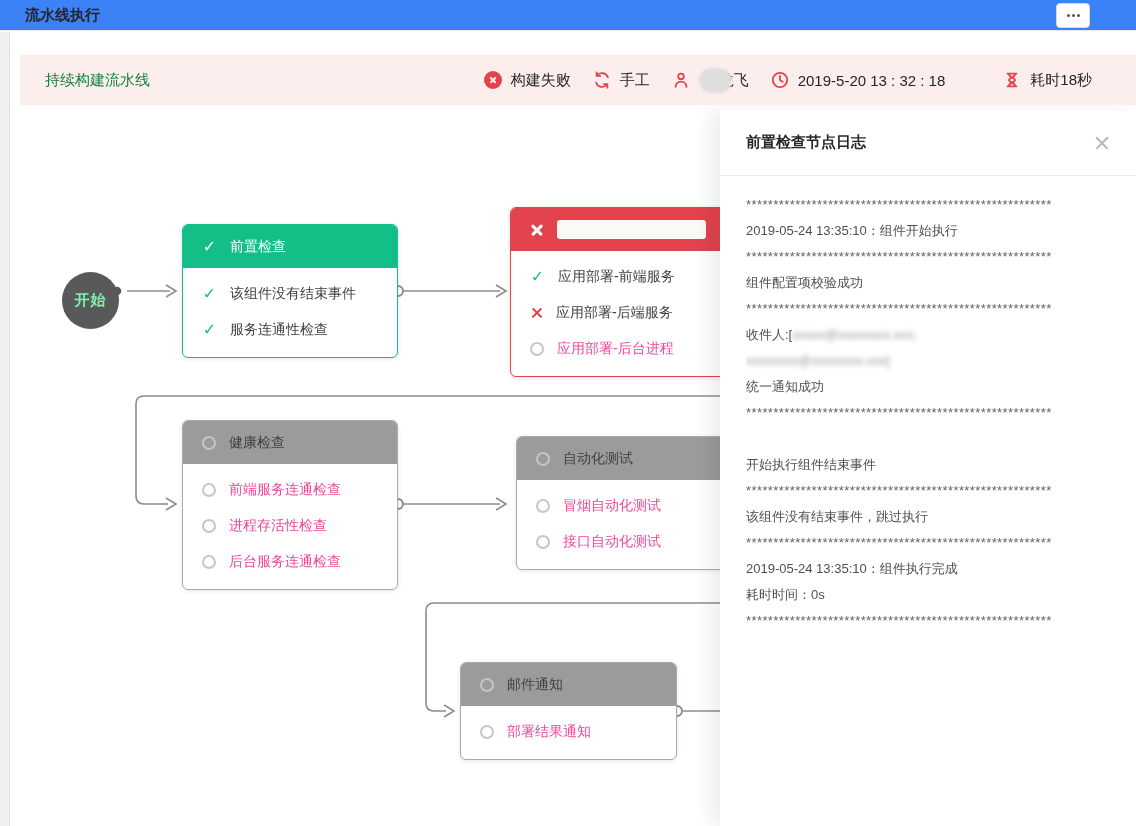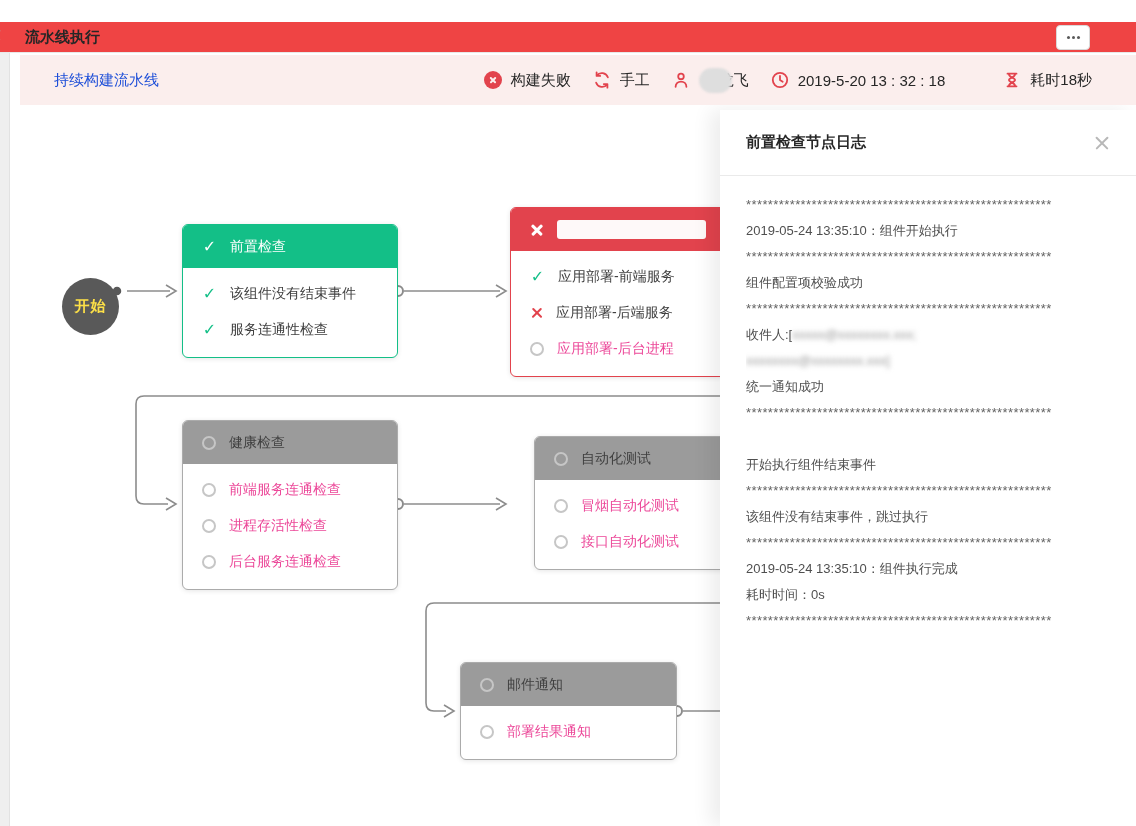--- a/index.html
+++ b/index.html
@@ -1,21 +1,21 @@
 <!DOCTYPE html>
 <html><head>
 <meta charset="utf-8">
 <style>
   * { margin:0; padding:0; box-sizing:border-box; }
   html,body { width:1136px; height:826px; overflow:hidden; background:#fff;
     font-family:"Liberation Sans","DejaVu Sans",sans-serif; position:relative; }
 
   
   .win-header { position:absolute; left:0; top:0; width:1136px; height:31px;
-    background:#ef4444; border-bottom:1px solid #e8e8e8; z-index:20;margin-top:22px; }
+    background:#3b82f6; border-bottom:1px solid #e8e8e8; z-index:20; }
   .win-title { position:absolute; left:25px; top:6px; font-size:15px; font-weight:bold; color:#262626; }
   .more-btn { position:absolute; right:46px; top:3px; width:34px; height:25px;
     border:1px solid #d9d9d9; border-radius:4px; background:#fff; display:flex;
     align-items:center; justify-content:center; cursor:pointer; }
   .dots { width:3px; height:3px; border-radius:50%; background:#595959;
     box-shadow:-5px 0 0 #595959, 5px 0 0 #595959; }
   .win-close { position:absolute; right:12px; top:6px; width:18px; height:18px; color:#b0b0b0; cursor:pointer; }
 
   
   .xmark { position:relative; display:inline-block; width:14px; height:14px; flex:0 0 auto; }
@@ -25,37 +25,37 @@
   .xmark::after  { transform:translate(-50%,-50%) rotate(-45deg); }
   .xmark.thin::before,.xmark.thin::after { height:1.7px; }
 
   
   .left-strip { position:absolute; left:0; top:32px; width:10px; height:794px;
     background:#efefef; border-right:1px solid #e2e2e2; z-index:15; }
 
   
   .status-bar { position:absolute; left:20px; top:55px; width:1116px; height:50px;
     background:#fbeeed; display:flex; align-items:center; z-index:18; font-size:15px; color:#262626; }
-  .sb-name { padding-left:34px; font-size:15px; color:#1d4ed8; }
+  .sb-name { padding-left:25px; font-size:15px; color:#15803d; }
   .sb-right { margin-left:auto; display:flex; align-items:center; gap:22px; padding-right:44px; }
   .sb-group { display:flex; align-items:center; gap:9px; }
   .sb-group.duration { margin-left:36px; }
   .status-x { width:18px; height:18px; border-radius:50%; background:#e2434d;
     display:inline-flex; align-items:center; justify-content:center; color:#fbeeed; }
   .status-x .xmark { width:8px; height:8px; }
   .status-x .xmark::before,.status-x .xmark::after { height:1.8px; }
   .sb-icon { width:18px; height:18px; display:inline-block; }
   .user-wrap { display:inline-flex; align-items:center; }
   .blur-blob { display:inline-block; width:33px; height:25px; background:#dedede;
     border-radius:13px; margin-right:-13px; position:relative; z-index:1; filter:blur(1px); }
 
   
   .flow-svg { position:absolute; left:0; top:0; width:1136px; height:826px; z-index:1; }
-  .start-circle { position:absolute; left:62px; top:278px; width:57px; height:57px;
-    border-radius:50%; background:#595959; color:#fde047; font-size:15px; font-weight:bold;
+  .start-circle { position:absolute; left:62px; top:272px; width:57px; height:57px;
+    border-radius:50%; background:#595959; color:#86efac; font-size:15px; font-weight:bold;
     display:flex; align-items:center; justify-content:center; z-index:2; letter-spacing:1px; }
 
   .node { position:absolute; background:#fff; border-radius:6px; z-index:2;
     border:1px solid #ababab; box-shadow:0 1px 5px rgba(0,0,0,.10); width:216px; }
   .node--success { border-color:#13bf87; }
   .node--failed  { border-color:#e2434d; }
   .node-header { height:43px; display:flex; align-items:center; gap:13px;
     padding:0 19px; border-radius:5px 5px 0 0; font-size:14px; background:#9b9b9b; color:#404040; }
   .node--success .node-header { background:#13bf87; color:#fff; }
   .node--failed  .node-header { background:#e2434d; color:#fff; }
@@ -214,21 +214,21 @@
       <span class="ring"></span>
       <span>进程存活性检查</span>
     </div>
     <div class="node-item pending">
       <span class="ring"></span>
       <span>后台服务连通检查</span>
     </div>
   </div>
 </div>
 
-<div class="node" style="left:534px; top:436px;">
+<div class="node" style="left:516px; top:436px;">
   <div class="node-header">
     <span class="ring"></span>
     <span>自动化测试</span>
   </div>
   <div class="node-body">
     <div class="node-item pending">
       <span class="ring"></span>
       <span>冒烟自动化测试</span>
     </div>
     <div class="node-item pending">

